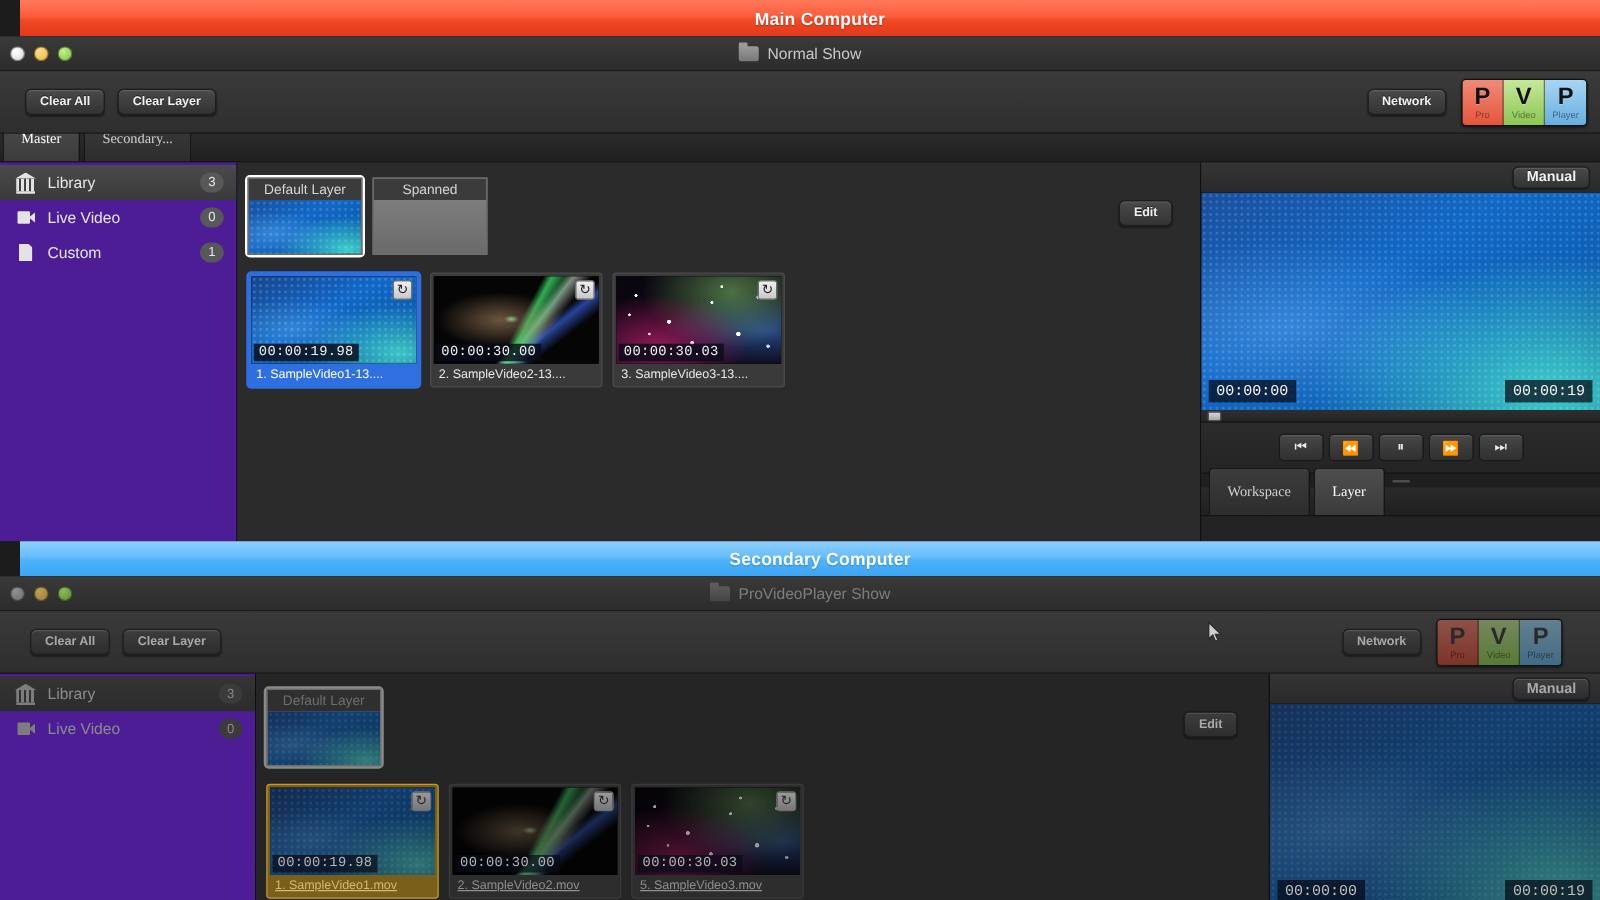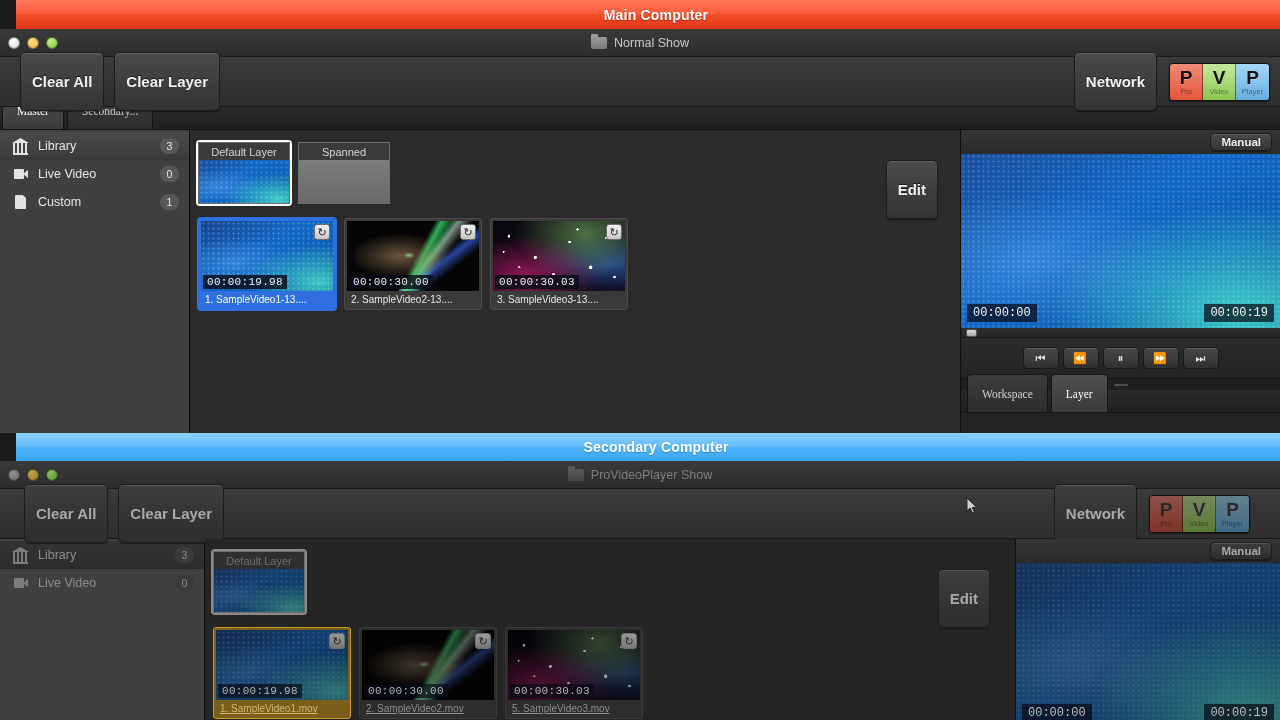--- a/index.html
+++ b/index.html
@@ -74,22 +74,22 @@
     position: relative; height: 50px; width: 100%;
     background: linear-gradient(to bottom,#3a3a3a,#2e2e2e);
     border-bottom: 1px solid #191919;
     display: flex; align-items: center;
   }
   .btn {
     background: linear-gradient(to bottom,#4a4a4a,#333);
     border: 1px solid #1d1d1d;
     border-radius: 5px;
     color: #f2f2f2;
-    font-size: 15px; font-weight: bold;
-    padding: 20px 11px;
+    font-size: 10px; font-weight: bold;
+    padding: 4px 11px;
     box-shadow: inset 0 1px 0 rgba(255,255,255,.13), 0 1px 1px rgba(0,0,0,.4);
     text-shadow: 0 -1px 0 rgba(0,0,0,.6);
     cursor: default; white-space: nowrap;
   }
   .win-sec .btn { color: #a9a9a9; background: linear-gradient(to bottom,#3d3d3d,#2d2d2d); text-shadow:none; }
   .tb-left { display: flex; gap: 10px; margin-left: 20px; }
   .tb-right { position: absolute; right: 10px; display: flex; align-items: center; gap: 12px; }
 
   .pvp {
     display: flex; border: 1px solid #111; border-radius: 4px; overflow: hidden;
@@ -128,21 +128,21 @@
     margin-right: 3px; cursor: default; font-family: Liberation Serif, serif;
   }
   .tab.active { background: linear-gradient(to bottom,#4e4e4e,#3b3b3b); color:#fff; }
 
   
   .wbody { display: flex; width: 100%; }
   .win-main .wbody { height: 303px; }
   .win-sec  .wbody { height: 181px; }
 
   
-  .sidebar { width: 190px; background: #404040; border-right: 1px solid #0e0e0e; padding-top: 2px; }
+  .sidebar { width: 190px; background: #4c1d95; border-right: 1px solid #0e0e0e; padding-top: 2px; }
   .win-sec .sidebar { width: 205px; }
   .side-row {
     height: 28px; display: flex; align-items: center;
     padding: 0 10px 0 12px; gap: 9px;
     font-size: 12.5px; color: #e6e6e6; cursor: default;
   }
   .side-row.selected { background: linear-gradient(to bottom,#4a4a4a,#3a3a3a); }
   .win-sec .side-row { color: #8c8c8c; }
   .win-sec .side-row.selected { background: linear-gradient(to bottom,#343434,#2c2c2c); }
   .side-row .label { flex: 1; }

